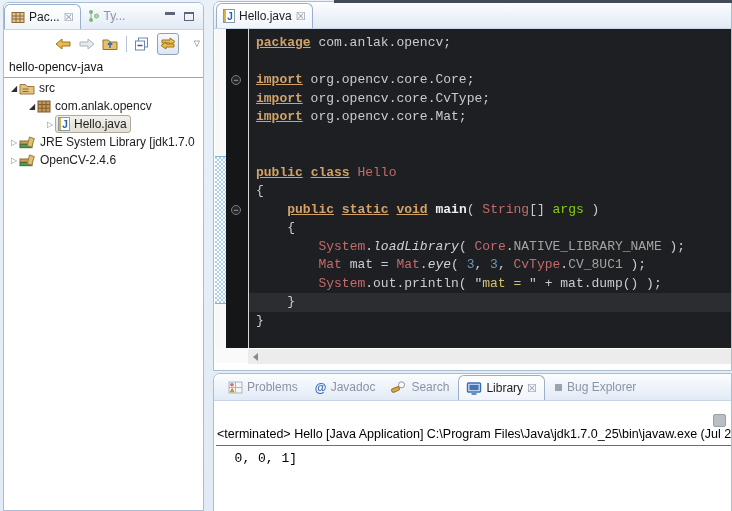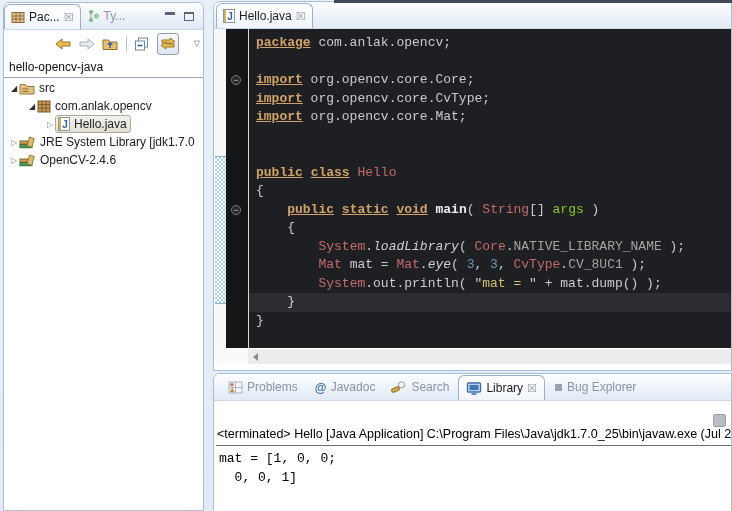--- a/index.html
+++ b/index.html
@@ -291,14 +291,14 @@
         <span class="icon">
           <svg width="9" height="9" viewBox="0 0 9 9">
             <rect x="1" y="1" width="7" height="7" fill="#9aa4ae"></rect>
           </svg>
         </span>
         <span class="lbl">Bug Explorer</span>
       </span>
     </div>
   <div id="cons-termbtn"></div>
   <div id="cons-status">&lt;terminated&gt; Hello [Java Application] C:\Program Files\Java\jdk1.7.0_25\bin\javaw.exe (Jul 29, 20</div>
-  <div id="cons-out"><div>mat = [1, 0, 0;</div><div>  0, 0, 1]</div></div>
+  <div id="cons-out"><div>  0, 0, 1]</div></div>
 </div>
 
 </body></html>

